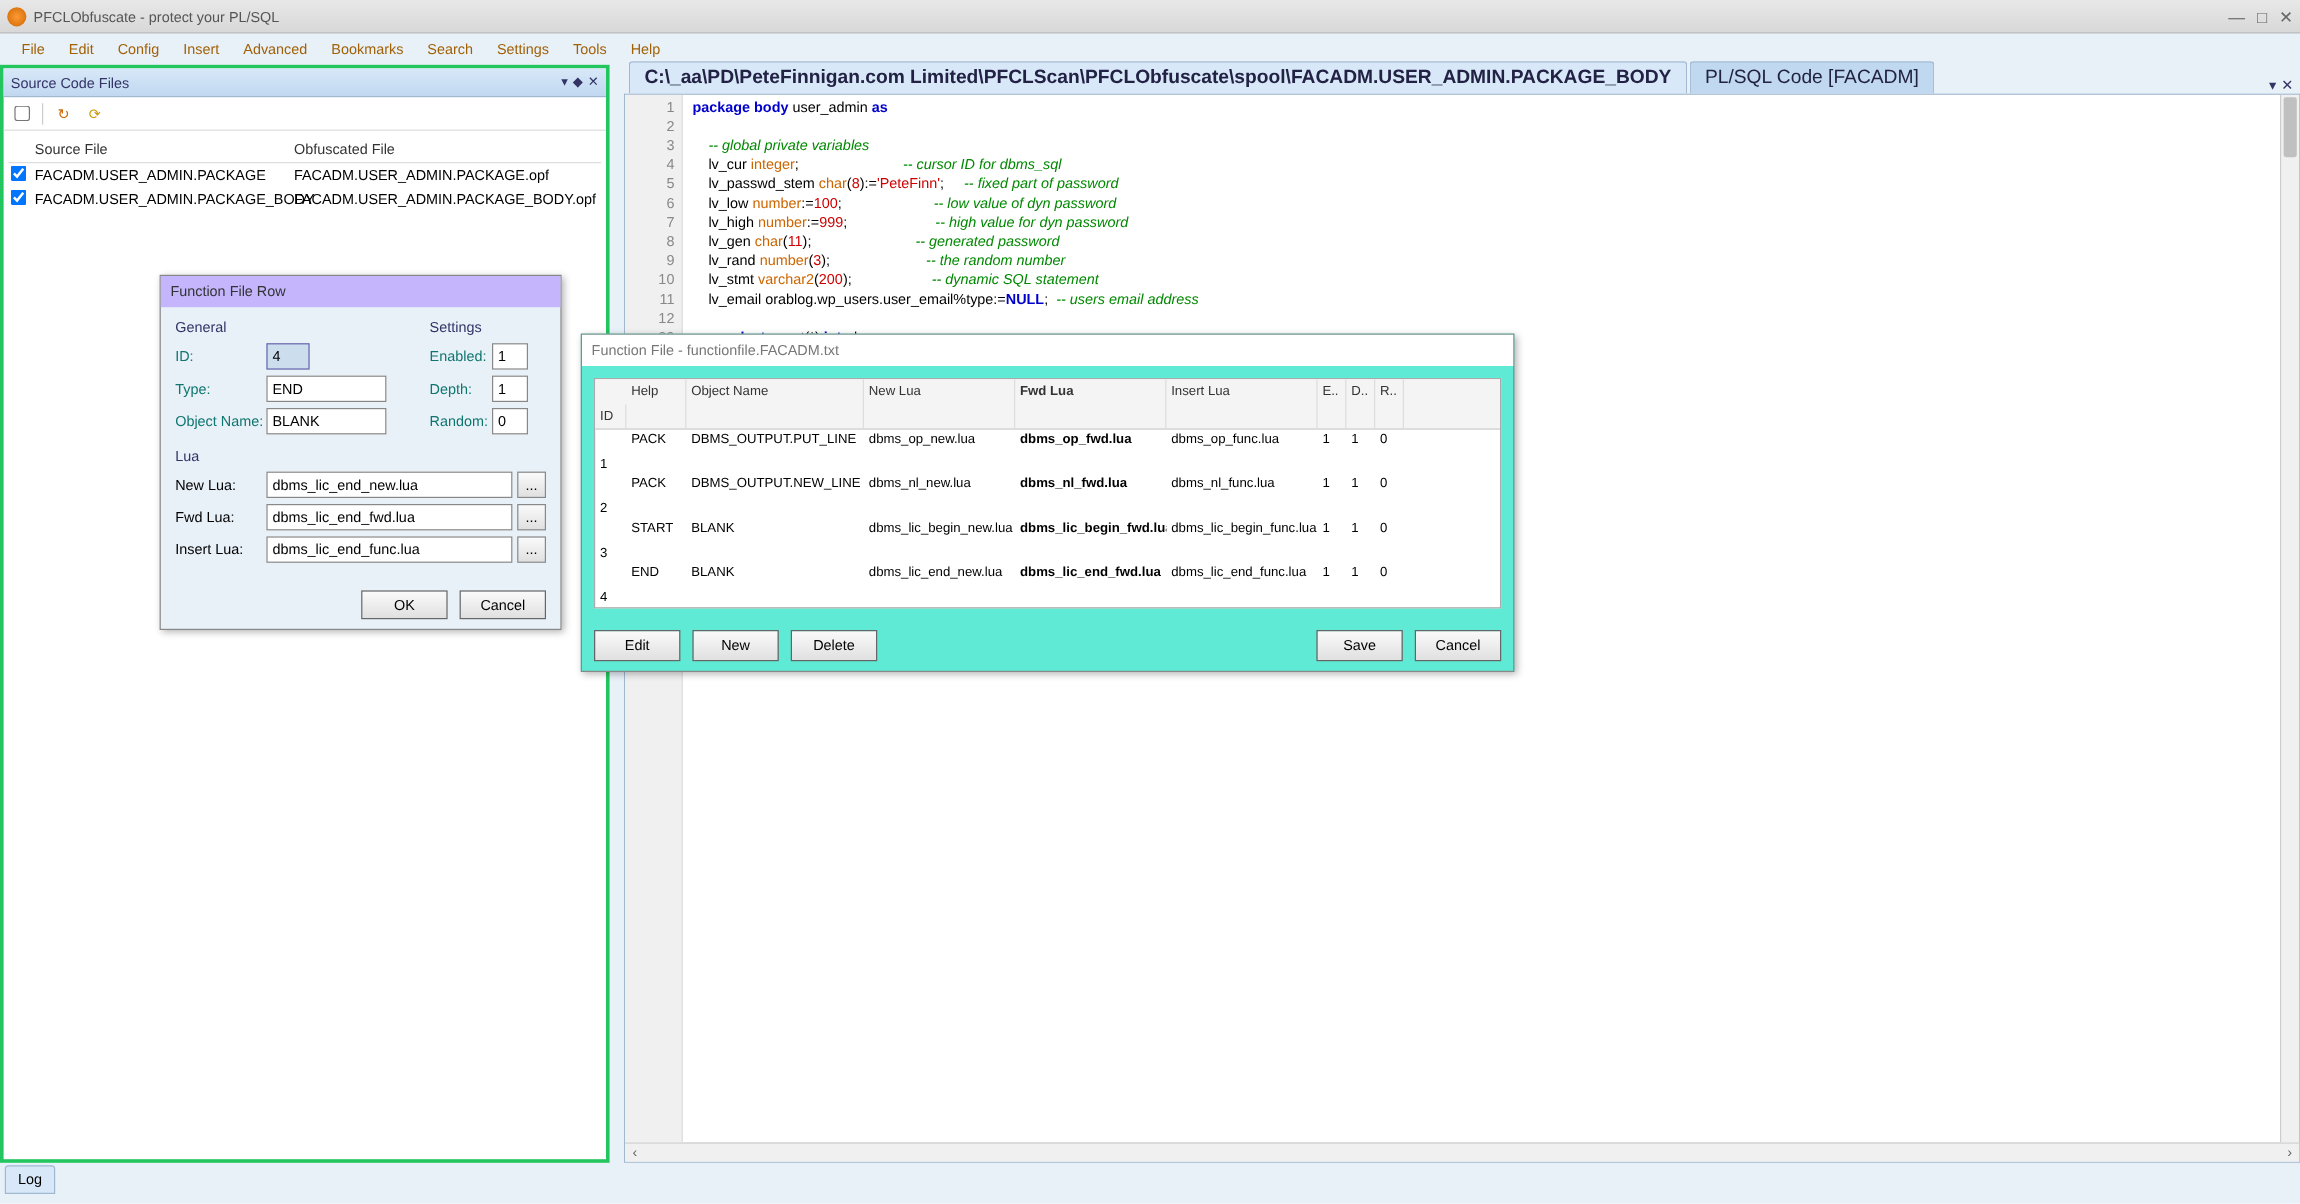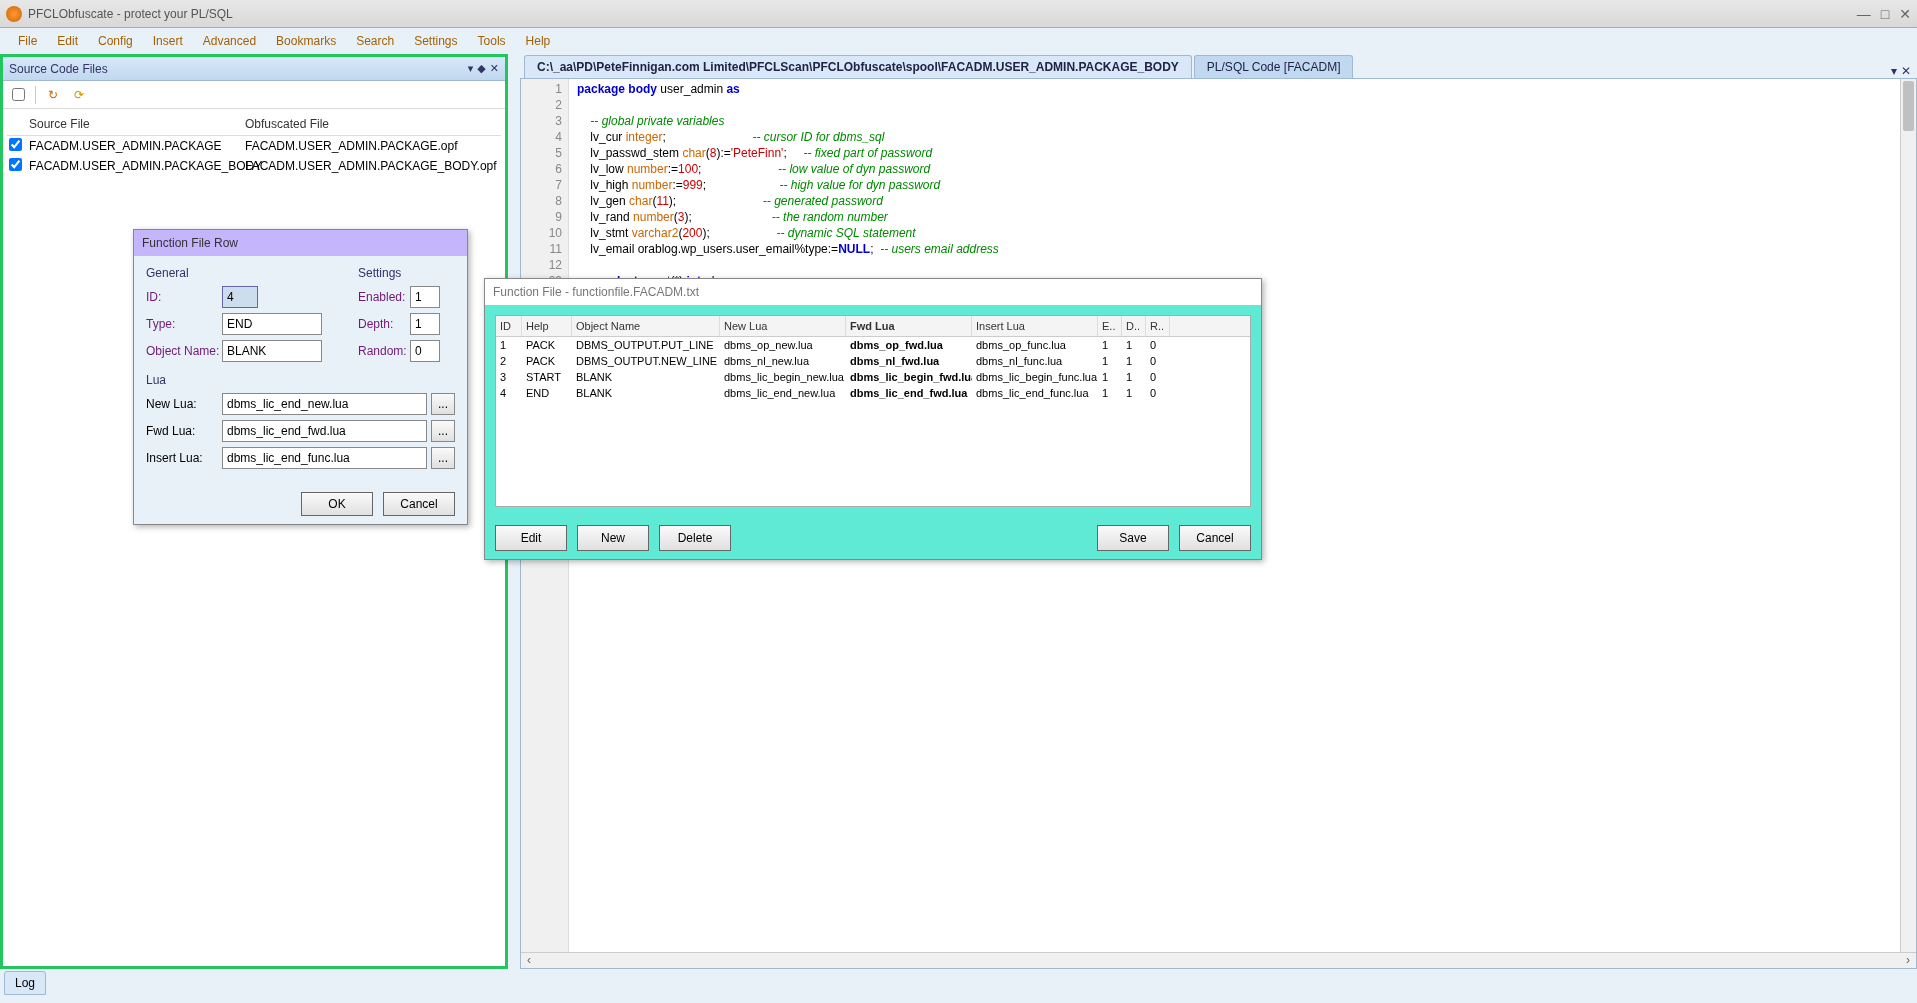--- a/index.html
+++ b/index.html
@@ -34,21 +34,21 @@
 .file-list-header .col { font-weight: normal; color: #333; }
 .fcol-chk { width: 20px; }
 .fcol-src { width: 218px; padding-left: 2px; }
 .fcol-obf { flex: 1; }
 .file-row { display: flex; padding: 2px 0; align-items: center; }
 .file-row input[type=checkbox] { margin-left: 2px; }
 
 
 .right-panel { flex: 1; display: flex; flex-direction: column; margin-left: 12px; position: relative; }
 .editor-tabs { height: 24px; display: flex; align-items: flex-end; padding-left: 4px; }
-.tab { padding: 4px 12px; background: #c0d8f0; border: 1px solid #a0b8d0; border-bottom: none; border-radius: 3px 3px 0 0; margin-right: 2px; cursor: pointer; color: #224; font-size: 12px; }
+.tab { padding: 4px 12px; background: #c0d8f0; border: 1px solid #a0b8d0; border-bottom: none; border-radius: 3px 3px 0 0; margin-right: 2px; cursor: pointer; color: #224; font-size: 16px; }
 .tab.active { background: #d8e8f8; font-weight: bold; }
 .tab-controls { margin-left: auto; display: flex; gap: 4px; padding-right: 6px; color: #336; }
 
 .editor-container { flex: 1; background: #fff; border: 1px solid #a0b8d0; display: flex; flex-direction: column; }
 .code-area { flex: 1; display: flex; overflow: hidden; position: relative; }
 .gutter { width: 48px; background: #f0f0f0; border-right: 1px solid #ddd; text-align: right; padding: 2px 6px 2px 2px; color: #888; font-family: 'Consolas', monospace; line-height: 16px; }
 .gutter div { font-size: 12px; }
 .code { flex: 1; padding: 2px 8px; font-family: 'Consolas', monospace; line-height: 16px; white-space: pre; overflow: auto; color: #000; }
 .vscroll { width: 16px; background: #f0f0f0; border-left: 1px solid #ccc; position: relative; }
 .vscroll .thumb { position: absolute; top: 2px; left: 2px; right: 2px; height: 50px; background: #c0c0c0; border-radius: 2px; }
@@ -64,39 +64,39 @@
 .log-tab { padding: 4px 10px; background: #d8e8f8; border: 1px solid #a0b8d0; border-radius: 3px 3px 0 0; cursor: pointer; }
 
 
 .dialog-ffrow { position: absolute; left: 130px; top: 172px; width: 335px; background: #e8f0f8; border: 1px solid #888; box-shadow: 2px 2px 6px rgba(0,0,0,0.3); z-index: 50; }
 .dlg-title { height: 26px; display: flex; align-items: center; padding: 0 8px; background: #c4b5fd; color: #333; }
 .dlg-body { padding: 10px 12px; }
 .group-row { display: flex; gap: 12px; margin-bottom: 6px; }
 .group { }
 .group-label { color: #336; margin-bottom: 6px; }
 .fld-row { display: flex; align-items: center; margin-bottom: 5px; }
-.fld-row label { width: 76px; color: #701a75; }
+.fld-row label { width: 76px; color: #0f766e; }
 .fld-row input { border: 1px solid #888; padding: 2px 4px; background: #fff; height: 22px; }
 .fld-row input.sel { background: #cde; border: 1px solid #66a; }
 .lua-row { display: flex; align-items: center; margin-bottom: 5px; gap: 4px; }
 .lua-row label { width: 72px; }
 .lua-row input { flex: 1; border: 1px solid #888; padding: 2px 4px; height: 22px; }
 .lua-row button { width: 24px; height: 22px; border: 1px solid #888; background: linear-gradient(#fafafa,#e0e0e0); cursor: pointer; }
 .dlg-buttons { display: flex; justify-content: flex-end; gap: 10px; padding: 8px 12px; }
 .dlg-buttons button { width: 72px; height: 24px; border: 1px solid #666; background: linear-gradient(#fafafa,#e0e0e0); cursor: pointer; }
 
 
 .dialog-ffile { position: absolute; left: 484px; top: 278px; width: 778px; background: #5eead4; border: 1px solid #888; box-shadow: 2px 2px 6px rgba(0,0,0,0.3); z-index: 40; }
 .dialog-ffile .dlg-title { background: #fff; color: #777; }
 .grid { margin: 10px; border: 1px solid #aaa; background: #fff; height: 192px; overflow: auto; }
 .grid-header { display: flex; background: #f4f4f4; border-bottom: 1px solid #ccc; }
 .grid-header .gh { border-right: 1px solid #ddd; padding: 4px 4px; color: #333; font-size: 11px; white-space: nowrap; overflow: hidden; }
 .grid-row { display: flex; }
 .grid-row .gc { padding: 2px 4px; white-space: nowrap; overflow: hidden; font-size: 11px; }
-.gw-id   { width: 26px; }
+.gw-id   { width: 26px; margin-top: 21px; }
 .gw-type { width: 50px; }
 .gw-obj  { width: 148px; }
 .gw-new  { width: 126px; }
 .gw-fwd  { width: 126px; font-weight: bold; }
 .gw-ins  { width: 126px; }
 .gw-e    { width: 24px; }
 .gw-d    { width: 24px; }
 .gw-r    { width: 24px; }
 .dlg-ff-buttons { display: flex; padding: 8px 10px; gap: 10px; }
 .dlg-ff-buttons button { width: 72px; height: 26px; border: 1px solid #666; background: linear-gradient(#fafafa,#e0e0e0); cursor: pointer; }

